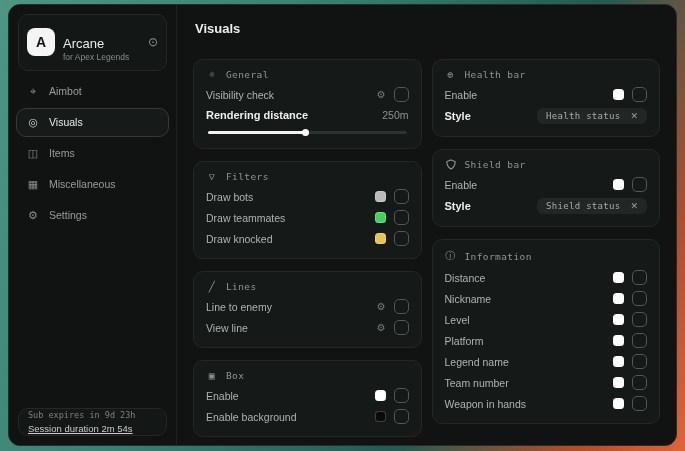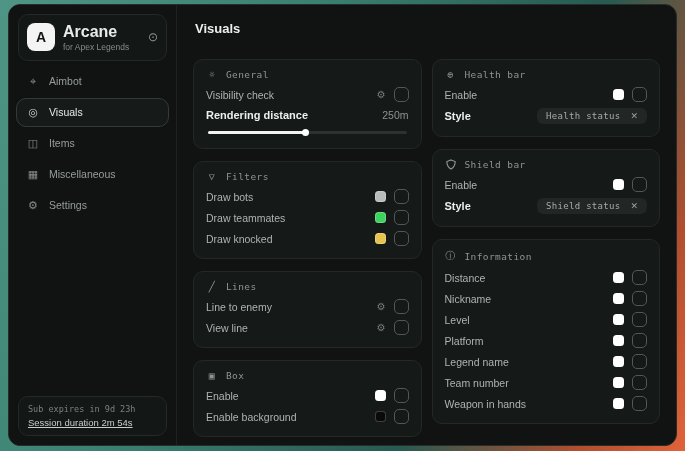--- a/index.html
+++ b/index.html
@@ -26,41 +26,41 @@
   .brand {
     margin:9px 9px 4px 9px; border:1px solid #242827; border-radius:10px;
     padding:7px 8px; display:flex; align-items:center; gap:8px; background:#131716;
   }
   .logo {
     width:28px; height:28px; border-radius:8px; background:#f3f4f3;
     color:#131313; font-weight:bold; font-size:14px;
     display:flex; align-items:center; justify-content:center;
   }
   .brand-text { flex:1; line-height:1.25; }
-  .brand-name { font-size:16px; font-weight:bold; color:#e9ebea; }
+  .brand-name { font-size:13px; font-weight:normal; color:#e9ebea;margin-top:14px; }
   .brand-sub { font-size:8.5px; color:#868c89; }
   .brand-action { color:#8a908d; font-size:12px; cursor:pointer; }
 
   .cat-label { margin:12px 15px 4px 15px; font-size:9px; color:#6d7370; letter-spacing:.3px; }
 
   .nav { display:flex; flex-direction:column; padding:2px 7px; gap:2px; }
   .nav-item {
     display:flex; align-items:center; gap:9px; padding:7px 9px;
     font-size:10.5px; color:#979d9a; border:1px solid transparent; border-radius:10px;
     cursor:pointer;
   }
   .nav-item .nicon { width:14px; text-align:center; font-size:11px; color:#858b88; }
   .nav-item.active {
     background:#161a19; border-color:#353a38; color:#e9ebea;
   }
   .nav-item.active .nicon { color:#d8dbda; }
 
   .side-footer {
     margin:auto 9px 9px 9px; border:1px solid #242827; border-radius:10px;
-    padding:7px 9px; background:#131716;
+    padding:1px 9px; background:#131716;
   }
   .sf-line1 { font-size:8.5px; color:#7b817d; margin-bottom:3px; }
   .sf-line2 { font-size:9.5px; color:#c9cecb;text-decoration:underline; }
 
   
   .main { flex:1; padding:12px 16px 0 16px; display:flex; flex-direction:column; overflow:hidden; }
   .page-title { font-size:13px; font-weight:bold; color:#eceeed; margin:4px 0 10px 2px; }
 
   .tabbar {
     display:inline-flex; align-self:flex-start; align-items:center;

